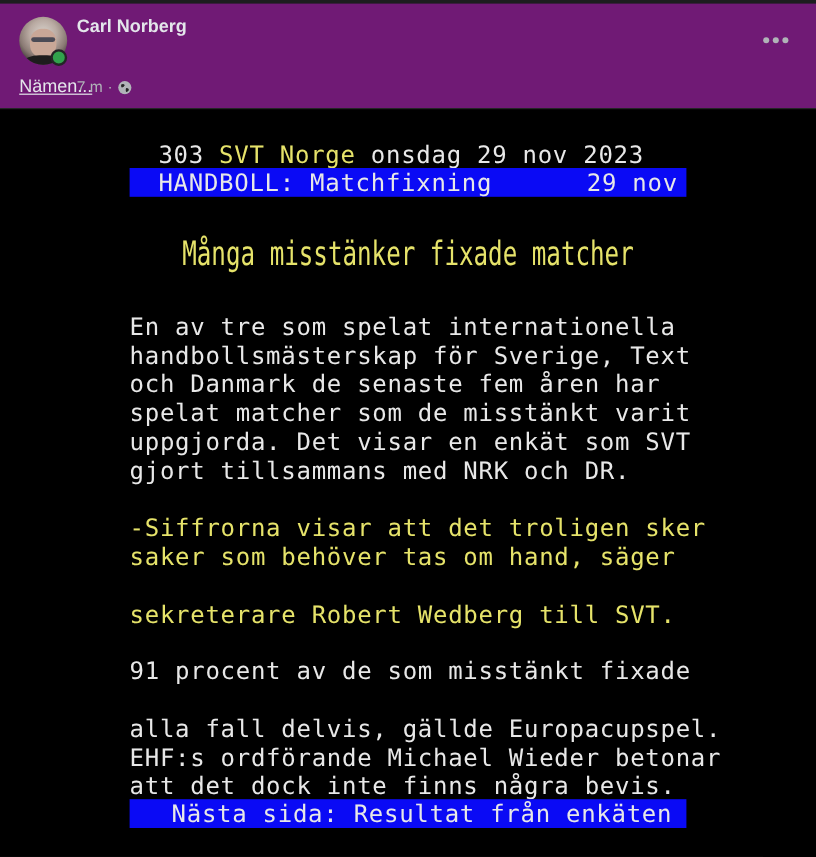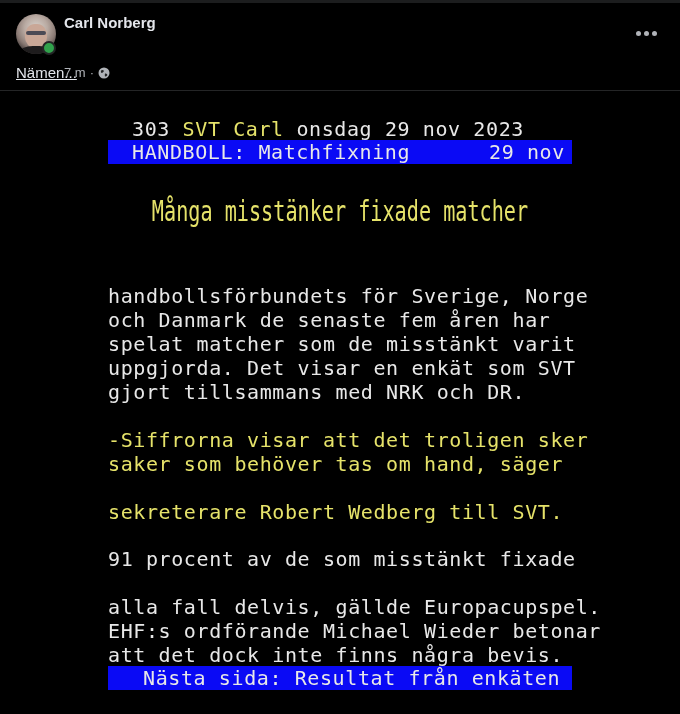--- a/index.html
+++ b/index.html
@@ -2,21 +2,21 @@
 <html><head>
 <meta charset="utf-8">
 <style>
   html, body { margin: 0; padding: 0; }
   body {
     width: 680px; height: 714px; overflow: hidden;
     background: #242526;
     font-family: "Liberation Sans", sans-serif;
   }
   .post-header {
-    position: relative; height: 90px; background: #000000;
+    position: relative; height: 90px; background: #701a75;
     border-top: 3px solid #1c1d1e; box-sizing: border-box;
   }
   .avatar {
     position: absolute; left: 16px; top: 11px; width: 40px; height: 40px;
     border-radius: 50%; overflow: hidden;
     background: radial-gradient(circle at 50% 35%, #d8d2cc 0%, #b9aaa2 35%, #8a7a74 60%, #2a2626 85%);
   }
   .avatar-wrap { position: absolute; left: 16px; top: 11px; width: 40px; height: 40px; }
   .avatar-face {
     position: absolute; left: 9px; top: 10px; width: 22px; height: 24px; border-radius: 45%;
@@ -87,29 +87,30 @@
   </div>
   <div class="more-button">
     <span></span>
       <span></span>
       <span></span>
   </div>
   <div class="post-text">Nämen...</div>
 </div>
 
 <div class="teletext">
-  <div class="tt-line" style="top:26px; left:132px"><span class="white">303</span> <span class="yellow">SVT Carl</span> <span class="white">onsdag 29 nov 2023</span></div>
+  <div class="tt-line" style="top:26px; left:132px"><span class="white">303</span> <span class="yellow">SVT Norge</span> <span class="white">onsdag 29 nov 2023</span></div>
 
   <div class="bar" style="top:49px"></div>
   <div class="tt-line white" style="top:49px; left:132px">HANDBOLL: Matchfixning</div>
   <div class="tt-line white" style="top:49px; left:489px">29 nov</div>
 
   <div class="tt-title">Många misstänker fixade matcher</div>
 
-  <div class="tt-line white" style="top:193px">handbollsförbundets för Sverige, Norge</div>
+  <div class="tt-line white" style="top:169px">En av tre som spelat internationella</div>
+  <div class="tt-line white" style="top:193px">handbollsmästerskap för Sverige, Text</div>
   <div class="tt-line white" style="top:217px">och Danmark de senaste fem åren har</div>
   <div class="tt-line white" style="top:241px">spelat matcher som de misstänkt varit</div>
   <div class="tt-line white" style="top:289px">gjort tillsammans med NRK och DR.</div>
   <div class="tt-line white" style="top:265px">uppgjorda. Det visar en enkät som SVT</div>
 
   <div class="tt-line yellow" style="top:337px">-Siffrorna visar att det troligen sker</div>
   <div class="tt-line yellow" style="top:361px">saker som behöver tas om hand, säger</div>
   <div class="tt-line yellow" style="top:409px">sekreterare Robert Wedberg till SVT.</div>
 
   <div class="tt-line white" style="top:456px">91 procent av de som misstänkt fixade</div>

